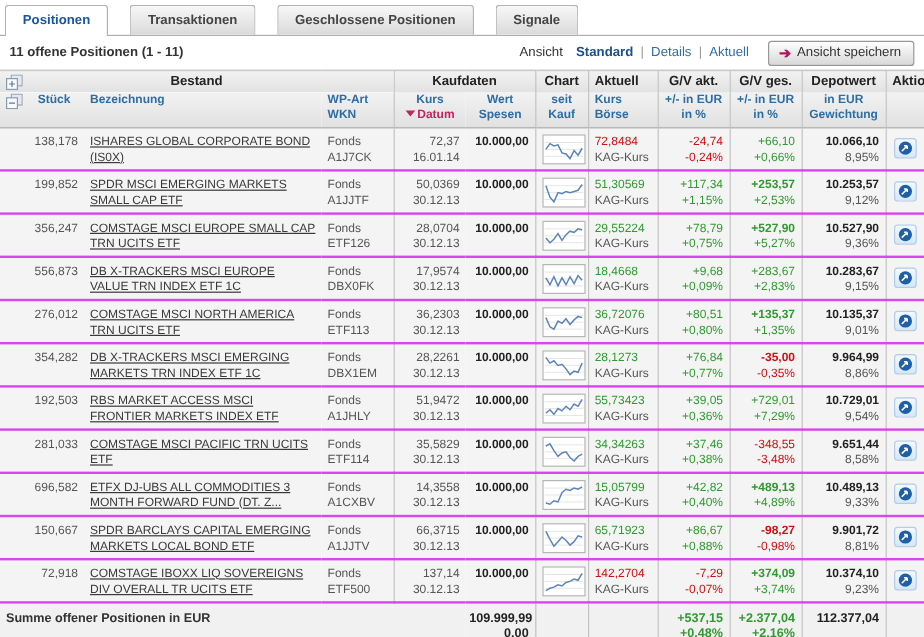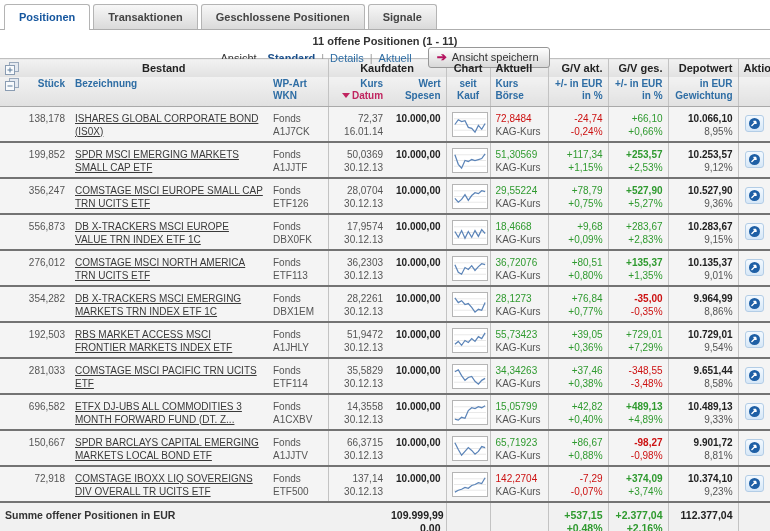--- a/index.html
+++ b/index.html
@@ -2,52 +2,52 @@
 <html><head>
 <meta charset="utf-8">
 <style>
   * { box-sizing: border-box; margin:0; padding:0; }
   html,body { background:#fff; }
   body { font-family:"Liberation Sans", sans-serif; }
   #app { width:770px; height:531px; overflow:hidden; background:#fff; position:relative; }
 
   
   .tabbar { display:flex; align-items:flex-end; padding:5px 0 0 4px; border-bottom:1px solid #aeaeae; height:30px; background:#fff; }
-  .tab { font-size:11px; font-weight:bold; color:#444; padding:6px 14px; margin-right:3px;
+  .tab { font-size:11px; font-weight:bold; color:#444; padding:6px 14px; margin-right:18px;
          background:linear-gradient(#f7f7f7,#dadada); border:1px solid #b4b4b4; border-bottom:none;
          border-radius:3px 3px 0 0; cursor:pointer; white-space:nowrap; }
   .tab.active { background:#fff; color:#15569e; position:relative; margin-bottom:-1px; padding-bottom:7px; }
 
   
-  .toolbar { display:flex; justify-content:space-between; align-items:center; padding:5px 8px 5px 8px; height:28px;flex-direction:column; }
+  .toolbar { display:flex; justify-content:space-between; align-items:center; padding:5px 8px 5px 8px; height:28px; }
   .count { font-size:11px; font-weight:bold; color:#333; }
   .viewbar { display:flex; align-items:center; font-size:11px; color:#333; gap:6px; }
   .viewbar .lbl { margin-right:5px; }
   .vlink { color:#2e6da4; text-decoration:none; cursor:pointer; }
   .vlink.active { color:#1b4f8a; font-weight:bold; }
   .vsep { color:#999; }
   .save-btn { display:flex; align-items:center; gap:5px; margin-left:10px; font-size:11px; color:#333;
               padding:3px 10px 4px 8px; background:linear-gradient(#fefefe,#d8d8d8); border:1px solid #979797;
               border-radius:3px; cursor:pointer; }
   .save-arrow { color:#b4135f; font-size:12px; line-height:1; font-weight:bold; }
 
   
   table { width:770px; border-collapse:collapse; table-layout:fixed; }
   th,td { vertical-align:top; }
   thead th { background:linear-gradient(#f2f2f2,#e1e1e1); }
   tr.group-row th { font-size:11px; font-weight:bold; color:#222; padding:3px 5px 1px; border-top:1px solid #bfbfbf; height:18px; }
   tr.sub-row th { font-size:10px; font-weight:bold; color:#2e6da4; padding:1px 5px 3px; border-bottom:1px solid #a9a9a9; height:26px; line-height:1.25; }
-  .center { text-align:center; } .left { text-align:left; } .num { text-align:right; }
+  .center { text-align:center; } .left { text-align:left; } .num { text-align:center; }
   .sep { border-left:1px solid #c3c3c3; }
   .dark { color:#333; }
   .sorted { color:#c0245f; white-space:nowrap; }
   .tri { display:inline-block; width:0; height:0; border-left:4px solid transparent; border-right:4px solid transparent;
          border-top:5px solid #c0245f; margin-right:2px; position:relative; top:-1px; }
 
-  tbody tr.row { background:#f4f4f4; border-bottom:2px solid #737373; height:35px; }
+  tbody tr.row { background:#f4f4f4; border-bottom:2px solid #d946ef; height:35px; }
   tbody td { font-size:10px; color:#555; padding:5px 5px 3px; line-height:1.3; }
   td.numcell { text-align:right; padding-left:3px; padding-right:5px; }
   .name-link { color:#3a3a3a; text-decoration:underline; cursor:pointer; display:block; }
   .bold { font-weight:bold; color:#222; }
   .pos { color:#2f9a2f; } .neg { color:#cc1111; }
   .sub2 { color:#555; }
 
   .spark-box { width:36px; height:25px; background:#fff; border:1px solid #b5b5b5; margin:0 auto; display:block; cursor:pointer; }
 
   .hicon { position:absolute; left:5px; top:3px; cursor:pointer; }

